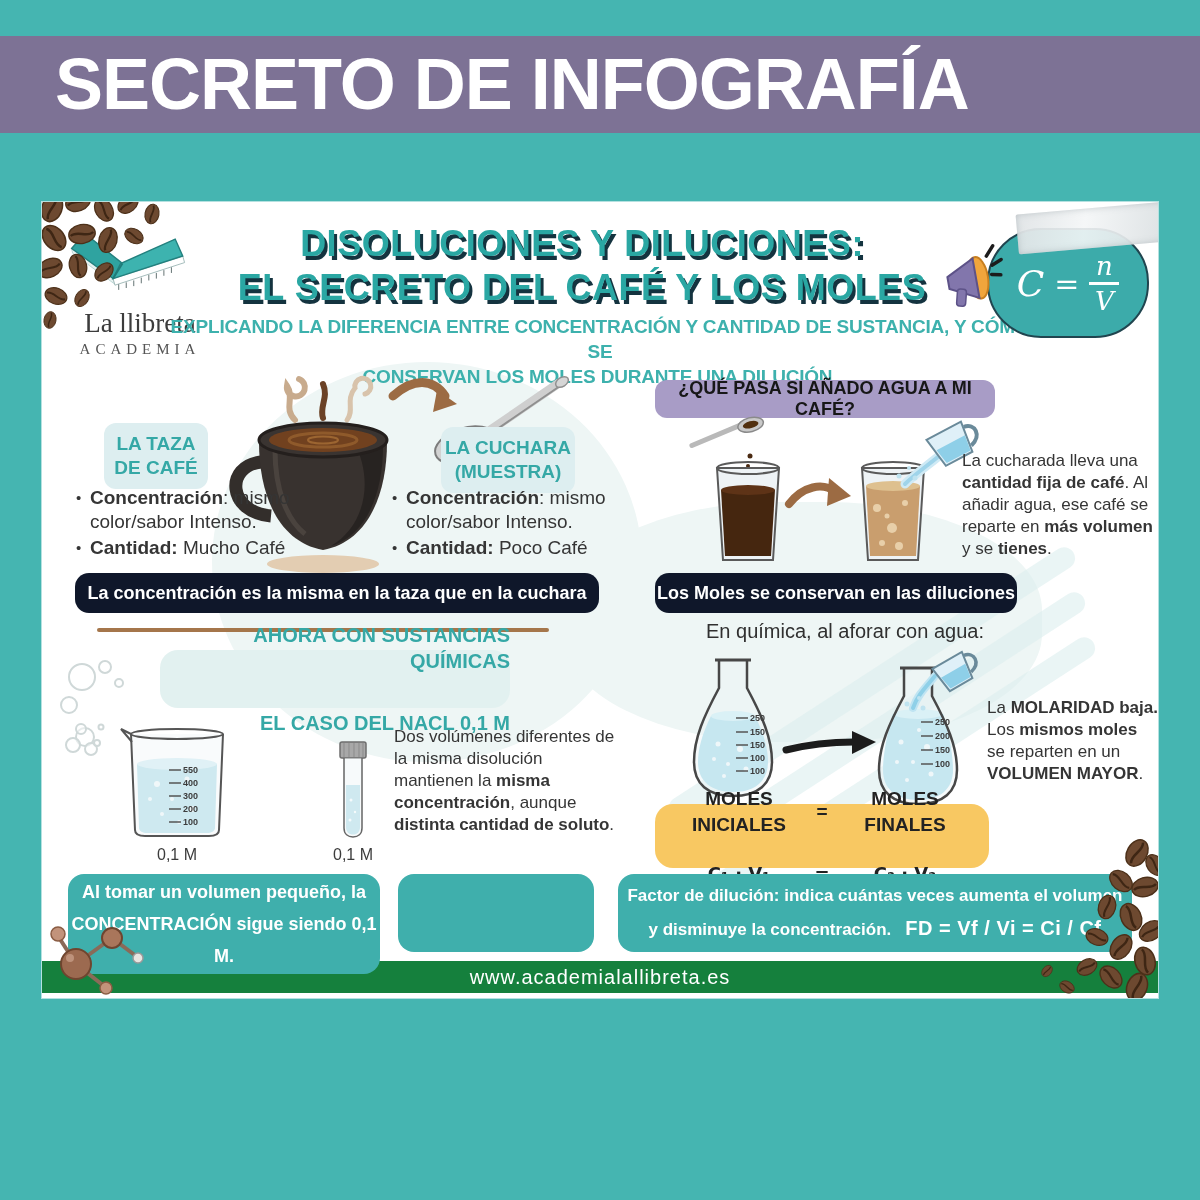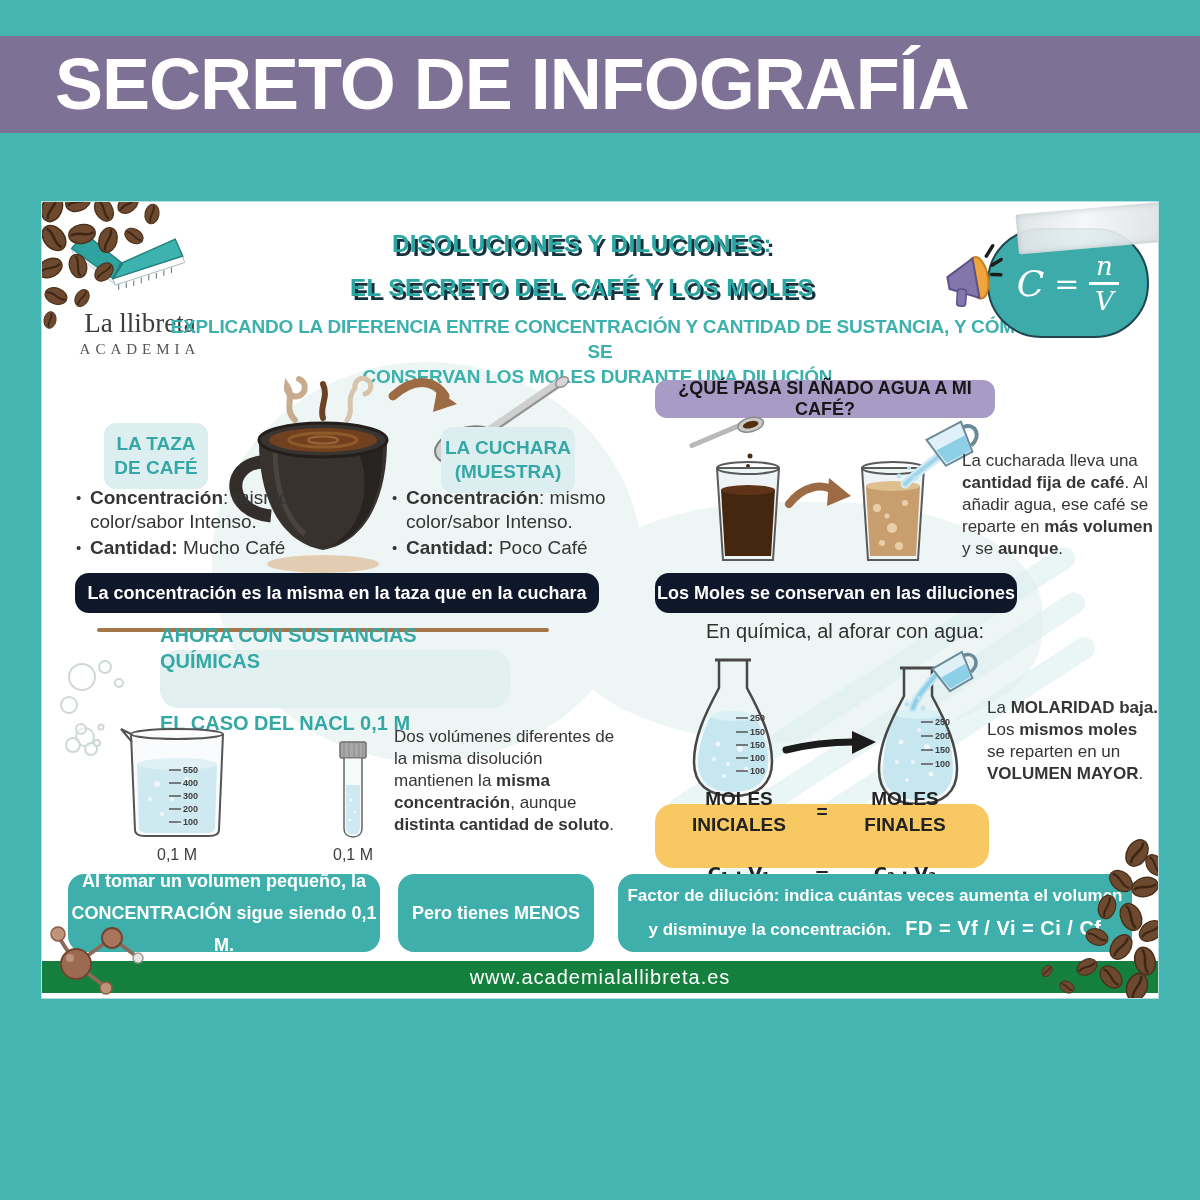--- a/index.html
+++ b/index.html
@@ -15,21 +15,21 @@
         box-shadow:0 0 0 1px rgba(255,255,255,.6);overflow:hidden;}
   .abs{position:absolute;}
   
   .wm-blob{background:#eef6f5;border-radius:50%;z-index:0;}
   .wm-stripe{background:#dcefee;opacity:.6;transform:rotate(-33deg);z-index:0;border-radius:12px;}
   
   .logo-name{font-family:"Liberation Serif",serif;font-size:27px;color:#3c3c3c;text-align:center;}
   .logo-sub{font-family:"Liberation Serif",serif;font-size:15px;color:#555;letter-spacing:5px;text-align:center;margin-top:2px;}
   
   .title{z-index:2;text-align:center;color:#2aa7a3;font-weight:bold;
-         text-shadow:3px 4px 0 #14333f;line-height:44px;font-size:24px;letter-spacing:0.5px;}
+         text-shadow:3px 4px 0 #14333f;line-height:44px;font-size:36px;letter-spacing:0.5px;}
   .subtitle{z-index:2;text-align:center;color:#3db1ad;font-weight:bold;font-size:19px;line-height:25px;letter-spacing:-0.2px;}
   
   .formula-card{background:#3cabaa;border:2px solid #20454f;border-radius:54px;z-index:2;
                 display:flex;align-items:center;justify-content:center;color:#fff;
                 font-family:"DejaVu Serif",serif;font-style:italic;}
   .formula-card .v{font-size:36px;margin-right:10px;}
   .formula-card .eq{font-size:30px;margin-right:10px;font-style:normal;}
   .frac{display:inline-flex;flex-direction:column;align-items:center;font-size:26px;line-height:26px;}
   .frac .bar{width:30px;height:3px;background:#fff;margin:3px 0;}
   .tape{background:linear-gradient(100deg,rgba(224,228,230,.95),rgba(244,246,247,.9) 45%,rgba(219,224,226,.95));
@@ -37,21 +37,21 @@
         box-shadow:inset 0 0 6px rgba(150,160,165,.5);}
   
   .pill-light{background:#ddeef0;border-radius:12px;color:#35a8a6;font-weight:bold;
               font-size:19px;line-height:24px;text-align:center;display:flex;flex-direction:column;
               justify-content:center;z-index:2;}
   .teal-banner{background:#0f172a;border-radius:14px;color:#ffffff;font-weight:bold;
                text-align:center;display:flex;align-items:center;justify-content:center;z-index:2;}
   .purple-banner{background:#a89cc6;border-radius:12px;color:#171717;font-weight:bold;font-size:18px;
                  text-align:center;display:flex;align-items:center;justify-content:center;z-index:2;}
   .nacl-heading{background:#e2f1f0;border-radius:18px;color:#35a8a6;font-weight:bold;font-size:20px;
-                line-height:26px;text-align:left;display:flex;flex-direction:column;justify-content:center;z-index:2;gap:36px;}
+                line-height:26px;text-align:right;display:flex;flex-direction:column;justify-content:center;z-index:2;gap:36px;}
   
   .bullets{margin:0;padding:0;list-style:none;font-size:19px;color:#353535;line-height:24px;z-index:2;}
   .bullets li{position:relative;padding-left:16px;margin-bottom:2px;}
   .bullets li::before{content:"•";position:absolute;left:2px;top:0;color:#353535;font-size:15px;}
   .note{margin:0;font-size:17px;color:#353535;line-height:22px;z-index:2;}
   .caption{font-size:20px;color:#303030;text-align:center;z-index:2;}
   .divider{background:#a5764b;border-radius:3px;z-index:2;}
   .mlabel{font-size:16px;color:#3c3c3c;text-align:center;z-index:2;}
   
   .moles-box{background:#f8c862;border-radius:18px;z-index:2;display:flex;flex-direction:column;
@@ -264,21 +264,21 @@
           <circle cx="238" cy="62" r="2.5"></circle>
         </g>
       <g transform="rotate(-28 272 30)">
         <path d="M255,14 L294,14 L290,46 L260,46 Z" fill="#dff0f8" stroke="#6a8a9a" stroke-width="2"></path>
         <path d="M259,28 L291,28 L289,44 L262,44 Z" fill="#8ecfe8"></path>
         <path d="M294,20 C306,22 306,36 292,40" fill="none" stroke="#6a8a9a" stroke-width="4"></path>
       </g>
     </svg>
 
     <p class="abs note" style="left:920px;top:248px;width:192px;font-size:17px;">
-      <span>La cucharada lleva una </span><b>cantidad fija de café</b><span>. Al añadir agua, ese café se reparte en </span><b>más volumen</b><span> y se </span><b>aunque</b><span>.</span>
+      <span>La cucharada lleva una </span><b>cantidad fija de café</b><span>. Al añadir agua, ese café se reparte en </span><b>más volumen</b><span> y se </span><b>tienes</b><span>.</span>
     </p>
 
     <div class="abs teal-banner" style="left:613px;top:371px;width:362px;height:40px;font-size:18px;">
       <span>Los Moles se conservan en las diluciones</span>
     </div>
 
     <div class="abs caption" style="left:633px;top:418px;width:340px;">
       <span>En química, al aforar con agua:</span>
     </div>
 
@@ -438,26 +438,25 @@
         </g>
     </svg>
     <div class="abs mlabel" style="left:268px;top:644px;width:86px;">
       <span>0,1 M</span>
     </div>
 
     <p class="abs note" style="left:352px;top:524px;width:228px;font-size:17px;">
       <span>Dos volúmenes diferentes de la misma disolución mantienen la </span><b>misma concentración</b><span>, aunque </span><b>distinta cantidad de soluto</b><span>.</span>
     </p>
 
-    <div class="abs concl" style="left:26px;top:672px;width:312px;height:78px;">
+    <div class="abs concl" style="left:26px;top:672px;width:312px;height:100px;">
       <div class="l1">Al tomar un volumen pequeño, la</div>
       <div class="l2">CONCENTRACIÓN sigue siendo 0,1 M.</div>
     </div>
     <div class="abs concl" style="left:356px;top:672px;width:196px;height:78px;">
-      <div class="l1">Pero tienes MENOS</div>
     </div>
     <div class="abs concl" style="left:576px;top:672px;width:514px;height:78px;">
       <div class="l1" style="font-size:17px;">Factor de dilución: indica cuántas veces aumenta el volumen</div>
       <div class="concl3-l2">
         <span style="font-size:17px;">y disminuye la concentración.</span>
         <span class="fd">FD = Vf / Vi = Ci / Cf</span>
       </div>
     </div>
 
     <div class="abs footer-bar" style="left:0;top:759px;width:1116px;height:32px;">

